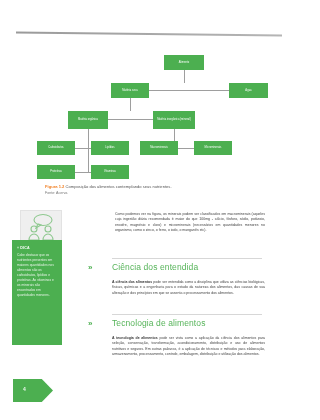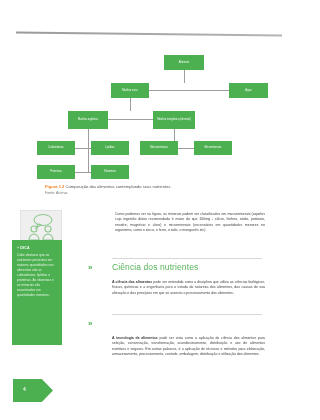--- a/index.html
+++ b/index.html
@@ -146,30 +146,33 @@
   </div>
 
   <div class="col">
     <p class="body">Como podemos ver na figura, os minerais podem ser classificados em macrominerais (aqueles cuja ingestão diária recomendada é maior do que 100mg - cálcio, fósforo, sódio, potássio, enxofre, magnésio e cloro) e microminerais (necessários em quantidades menores no organismo, como o zinco, o ferro, o iodo, o manganês etc).</p>
   </div>
 
   <div class="sec" id="sec-ciencia">
     <div class="hline"></div>
     <span class="chev">»</span>
     <div class="inner">
-      <h2>Ciência dos nutrientes</h2>
+      <h2>Ciência dos entendida</h2>
     </div>
   </div>
   <div id="para-ciencia">
     <p class="body"><b>A ciência dos alimentos</b><span> pode ser entendida como a disciplina que utiliza as ciências biológicas, físicas, químicas e a engenharia para o estudo da natureza dos alimentos, das causas de sua alteração e dos princípios em que se assenta o processamento dos alimentos.</span></p>
   </div>
 
   <div class="sec" id="sec-tecnologia">
     <div class="hline"></div>
     <span class="chev">»</span>
+    <div class="inner">
+      <h2>Tecnologia de alimentos</h2>
+    </div>
   </div>
   <div id="para-tecnologia">
     <p class="body"><b>A tecnologia de alimentos</b><span> pode ser vista como a aplicação da ciência dos alimentos para seleção, conservação, transformação, acondicionamento, distribuição e uso de alimentos nutritivos e seguros. Em outras palavras, é a aplicação de técnicas e métodos para elaboração, armazenamento, processamento, controle, embalagem, distribuição e utilização dos alimentos.</span></p>
   </div>
 
   <div class="page-tag">
     <span class="num">4</span>
   </div>
 
 </div>

